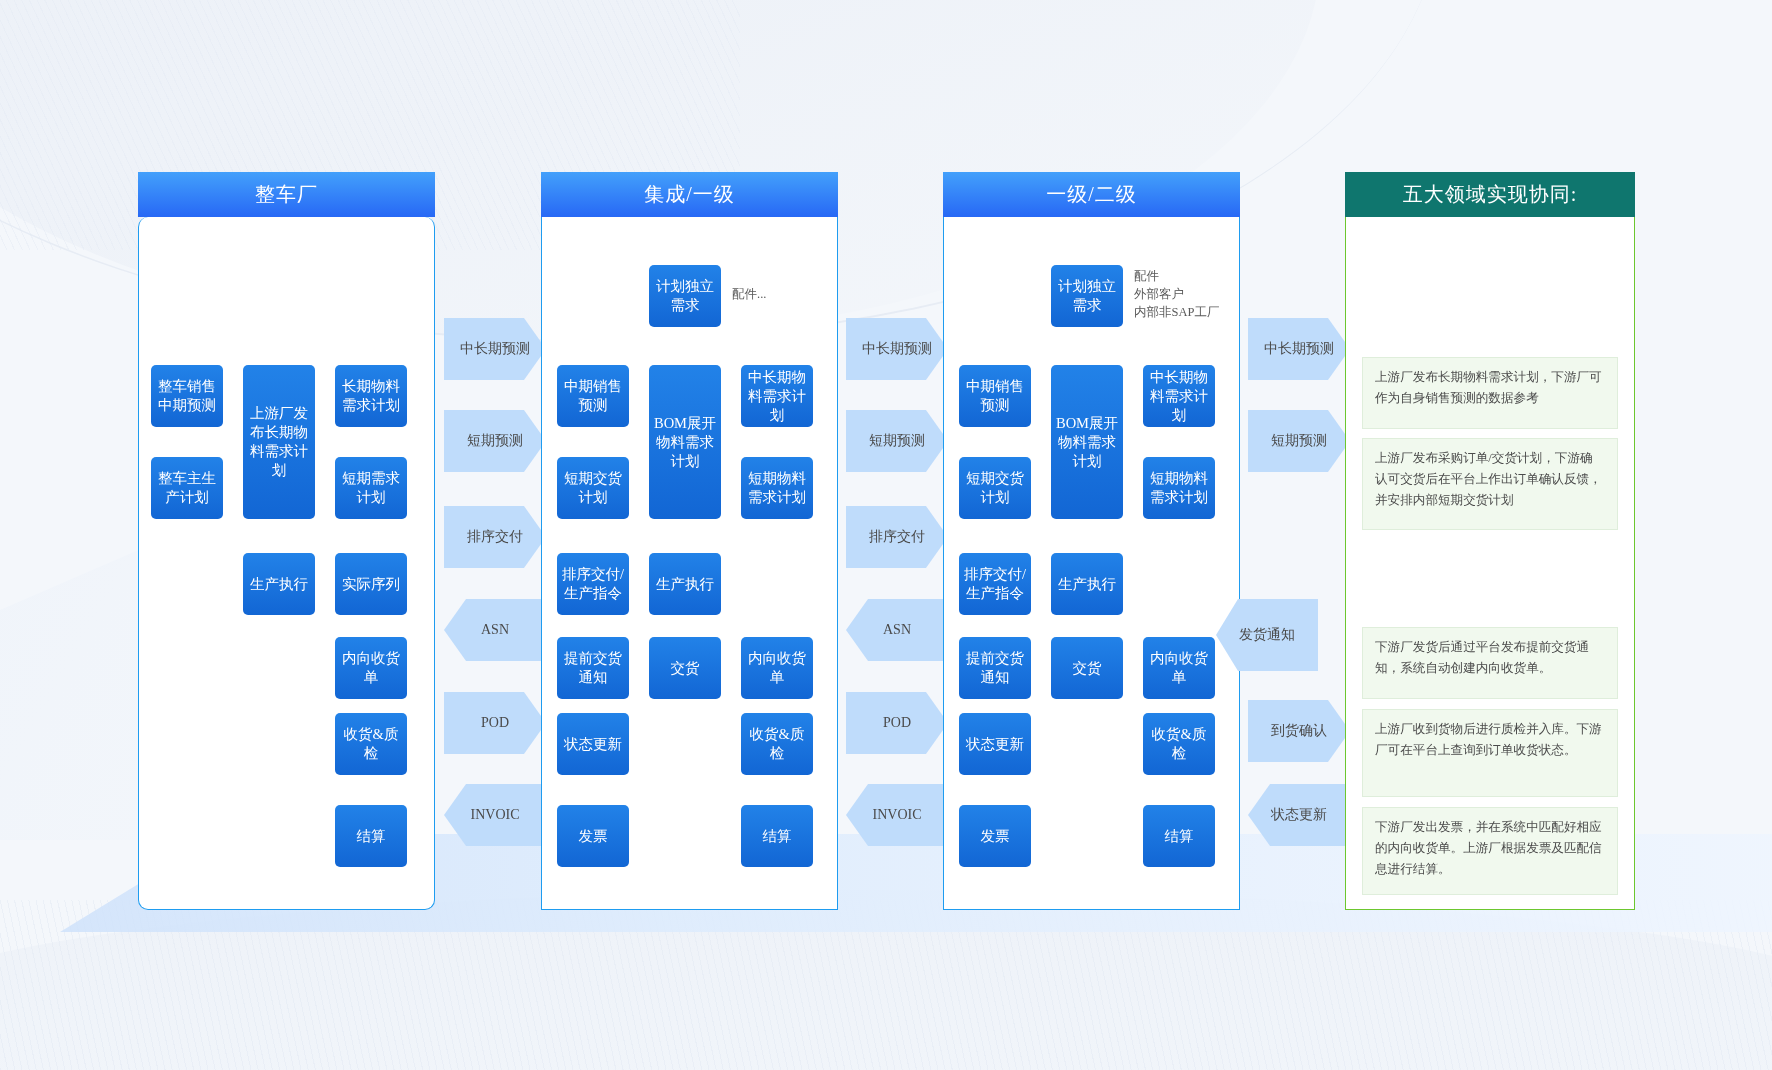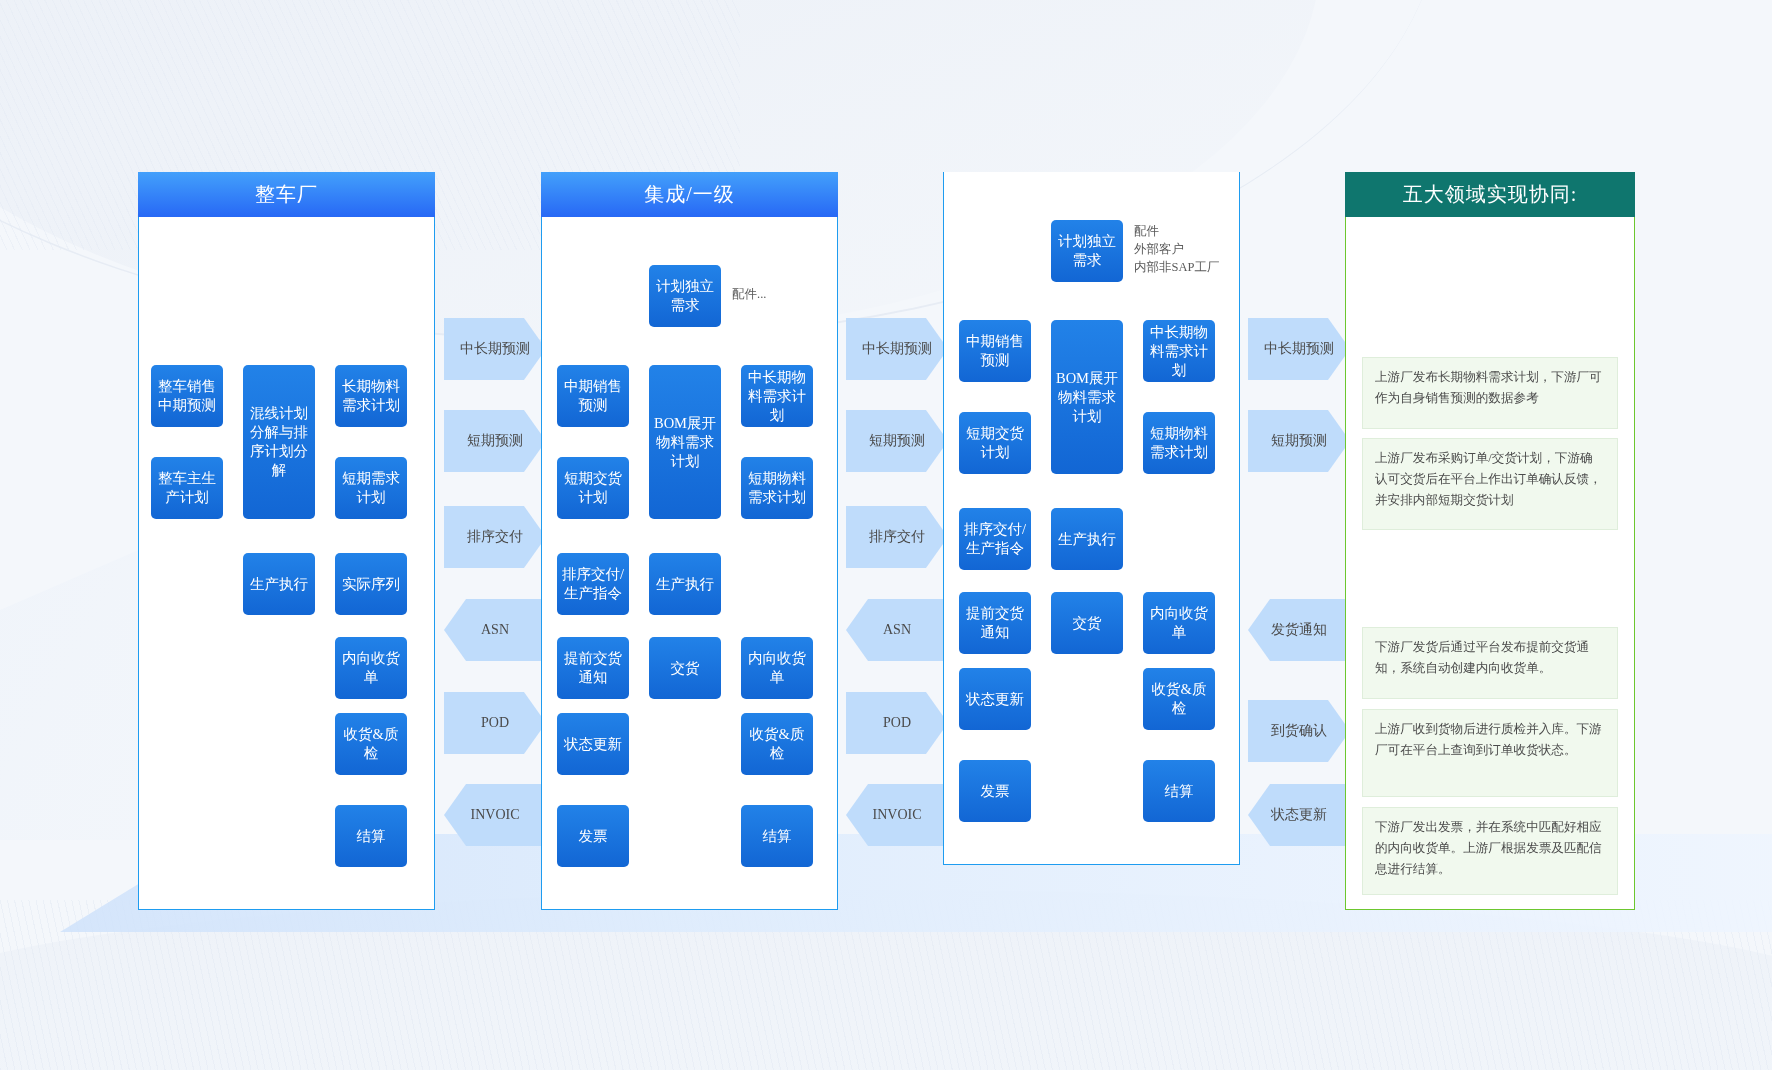--- a/index.html
+++ b/index.html
@@ -151,24 +151,24 @@
       <path d="M1060,630 H1021" marker-end="url(#ah)"></path>
       <path d="M1185,593 V637" marker-end="url(#ah)"></path>
       <path d="M1185,667 V697" marker-end="url(#ah)"></path>
       <path d="M1185,744 V793" marker-end="url(#ah)"></path>
       <path d="M1157,723 H1111 V540" marker-end="url(#ah)"></path>
     </g>
   </svg>
 
   <div class="lane" style="left:138px;top:172px;width:297px;">
     <div class="lane-head">整车厂</div>
-    <div class="lane-body" style="height:692px;">
+    <div class="lane-body" style="height:692px;border-radius:10px;">
       <div class="node" style="left:12px;top:148px;width:72px;height:62px">整车销售中期预测</div>
       <div class="node" style="left:12px;top:240px;width:72px;height:62px">整车主生产计划</div>
-      <div class="node" style="left:104px;top:148px;width:72px;height:154px">混线计划分解与排序计划分解</div>
+      <div class="node" style="left:104px;top:148px;width:72px;height:154px">上游厂发布长期物料需求计划</div>
       <div class="node" style="left:196px;top:148px;width:72px;height:62px">长期物料需求计划</div>
       <div class="node" style="left:196px;top:240px;width:72px;height:62px">短期需求计划</div>
       <div class="node" style="left:104px;top:336px;width:72px;height:62px">生产执行</div>
       <div class="node" style="left:196px;top:336px;width:72px;height:62px">实际序列</div>
       <div class="node" style="left:196px;top:420px;width:72px;height:62px">内向收货单</div>
       <div class="node" style="left:196px;top:496px;width:72px;height:62px">收货&amp;质检</div>
       <div class="node" style="left:196px;top:588px;width:72px;height:62px">结算</div>
     </div>
   </div>
 
@@ -206,20 +206,21 @@
   <div>
     <div class="chev right" style="left:846px;top:318px;width:102px;height:62px">中长期预测</div>
     <div class="chev right" style="left:846px;top:410px;width:102px;height:62px">短期预测</div>
     <div class="chev right" style="left:846px;top:506px;width:102px;height:62px">排序交付</div>
     <div class="chev left" style="left:846px;top:599px;width:102px;height:62px">ASN</div>
     <div class="chev right" style="left:846px;top:692px;width:102px;height:62px">POD</div>
     <div class="chev left" style="left:846px;top:784px;width:102px;height:62px">INVOIC</div>
   </div>
 
   <div class="lane" style="left:943px;top:172px;width:297px;">
+    <div class="lane-head">一级/二级</div>
     <div class="lane-body" style="height:692px;">
       <div class="node" style="left:107px;top:48px;width:72px;height:62px">计划独立需求</div>
       <div class="note" style="left:190px;top:50px;width:110px">配件
 外部客户
 内部非SAP工厂</div>
       <div class="node" style="left:15px;top:148px;width:72px;height:62px">中期销售预测</div>
       <div class="node" style="left:15px;top:240px;width:72px;height:62px">短期交货计划</div>
       <div class="node" style="left:107px;top:148px;width:72px;height:154px">BOM展开物料需求计划</div>
       <div class="node" style="left:199px;top:148px;width:72px;height:62px">中长期物料需求计划</div>
       <div class="node" style="left:199px;top:240px;width:72px;height:62px">短期物料需求计划</div>
@@ -231,21 +232,21 @@
       <div class="node" style="left:15px;top:496px;width:72px;height:62px">状态更新</div>
       <div class="node" style="left:199px;top:496px;width:72px;height:62px">收货&amp;质检</div>
       <div class="node" style="left:15px;top:588px;width:72px;height:62px">发票</div>
       <div class="node" style="left:199px;top:588px;width:72px;height:62px">结算</div>
     </div>
   </div>
 
   <div>
     <div class="chev right" style="left:1248px;top:318px;width:102px;height:62px">中长期预测</div>
     <div class="chev right" style="left:1248px;top:410px;width:102px;height:62px">短期预测</div>
-    <div class="chev left" style="left:1248px;top:599px;width:102px;height:62px">发货通知</div>
+    <div class="chev left" style="left:1216px;top:599px;width:102px;height:72px">发货通知</div>
     <div class="chev right" style="left:1248px;top:700px;width:102px;height:62px">到货确认</div>
     <div class="chev left" style="left:1248px;top:784px;width:102px;height:62px">状态更新</div>
   </div>
 
   <div class="lane" style="left:1345px;top:172px;width:290px;">
     <div class="lane-head green">五大领域实现协同:</div>
     <div class="lane-body green" style="height:692px;">
       <div class="gcard" style="left:16px;top:140px;width:256px;height:72px">上游厂发布长期物料需求计划，下游厂可作为自身销售预测的数据参考</div>
       <div class="gcard" style="left:16px;top:221px;width:256px;height:92px">上游厂发布采购订单/交货计划，下游确认可交货后在平台上作出订单确认反馈，并安排内部短期交货计划</div>
       <div class="gcard" style="left:16px;top:410px;width:256px;height:72px">下游厂发货后通过平台发布提前交货通知，系统自动创建内向收货单。</div>

